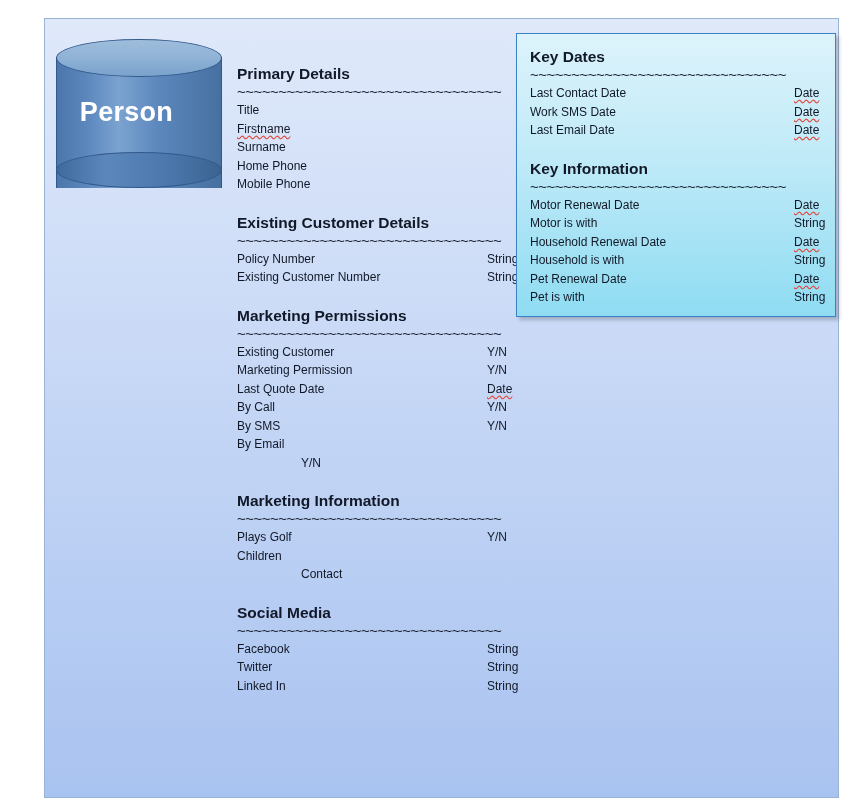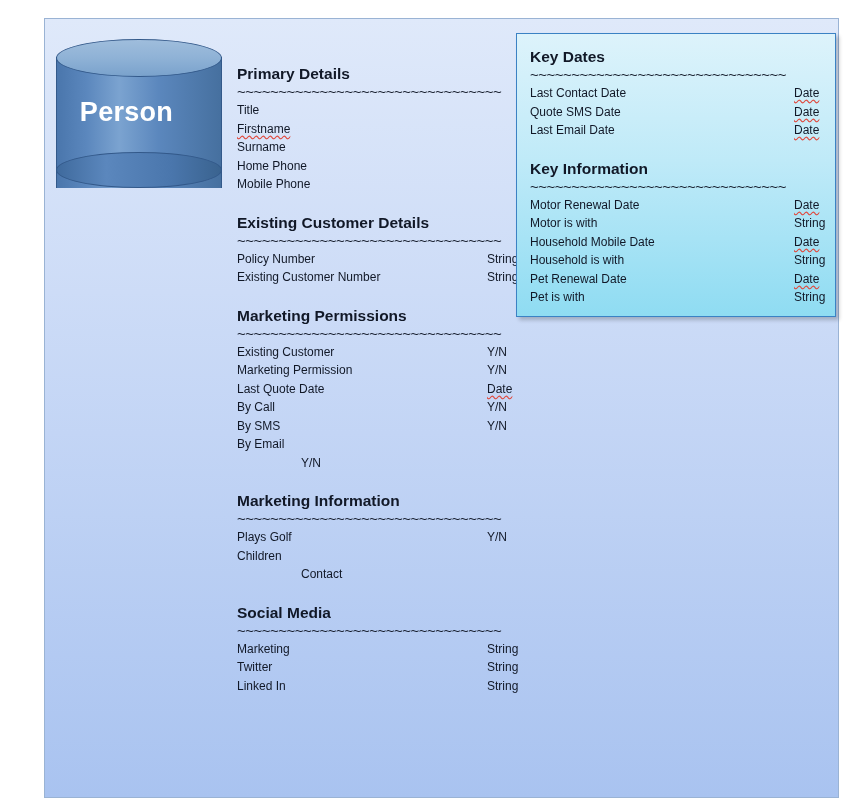--- a/index.html
+++ b/index.html
@@ -205,45 +205,45 @@
           <div class="sec-title">Marketing Information</div>
           <div class="sec-rule">~~~~~~~~~~~~~~~~~~~~~~~~~~~~~~~~</div>
           <div class="row"><span class="name">Plays Golf</span><span class="val">Y/N</span></div>
           <div class="row"><span class="name">Children</span></div>
           <div class="row indent"><span class="name">Contact</span></div>
           <div class="gap"></div>
         </div>
         <div class="section">
           <div class="sec-title">Social Media</div>
           <div class="sec-rule">~~~~~~~~~~~~~~~~~~~~~~~~~~~~~~~~</div>
-          <div class="row"><span class="name">Marketing</span><span class="val">String</span></div>
+          <div class="row"><span class="name">Facebook</span><span class="val">String</span></div>
           <div class="row"><span class="name">Twitter</span><span class="val">String</span></div>
           <div class="row"><span class="name">Linked In</span><span class="val">String</span></div>
           <div class="gap"></div>
         </div>
       </div>
 
   </div>
 
   <div class="key-panel">
     <div class="key-inner">
         <div class="section">
           <div class="sec-title">Key Dates</div>
           <div class="sec-rule">~~~~~~~~~~~~~~~~~~~~~~~~~~~~~~~</div>
           <div class="row"><span class="name">Last Contact Date</span><span class="val wavy">Date</span></div>
-          <div class="row"><span class="name">Quote SMS Date</span><span class="val wavy">Date</span></div>
+          <div class="row"><span class="name">Work SMS Date</span><span class="val wavy">Date</span></div>
           <div class="row"><span class="name">Last Email Date</span><span class="val wavy">Date</span></div>
           <div class="gap"></div>
         </div>
         <div class="section">
           <div class="sec-title">Key Information</div>
           <div class="sec-rule">~~~~~~~~~~~~~~~~~~~~~~~~~~~~~~~</div>
           <div class="row"><span class="name">Motor Renewal Date</span><span class="val wavy">Date</span></div>
           <div class="row"><span class="name">Motor is with</span><span class="val">String</span></div>
-          <div class="row"><span class="name">Household Mobile Date</span><span class="val wavy">Date</span></div>
+          <div class="row"><span class="name">Household Renewal Date</span><span class="val wavy">Date</span></div>
           <div class="row"><span class="name">Household is with</span><span class="val">String</span></div>
           <div class="row"><span class="name">Pet Renewal Date</span><span class="val wavy">Date</span></div>
           <div class="row"><span class="name">Pet is with</span><span class="val">String</span></div>
           <div class="gap"></div>
         </div>
       </div>
   </div>
 
 </div>
 

